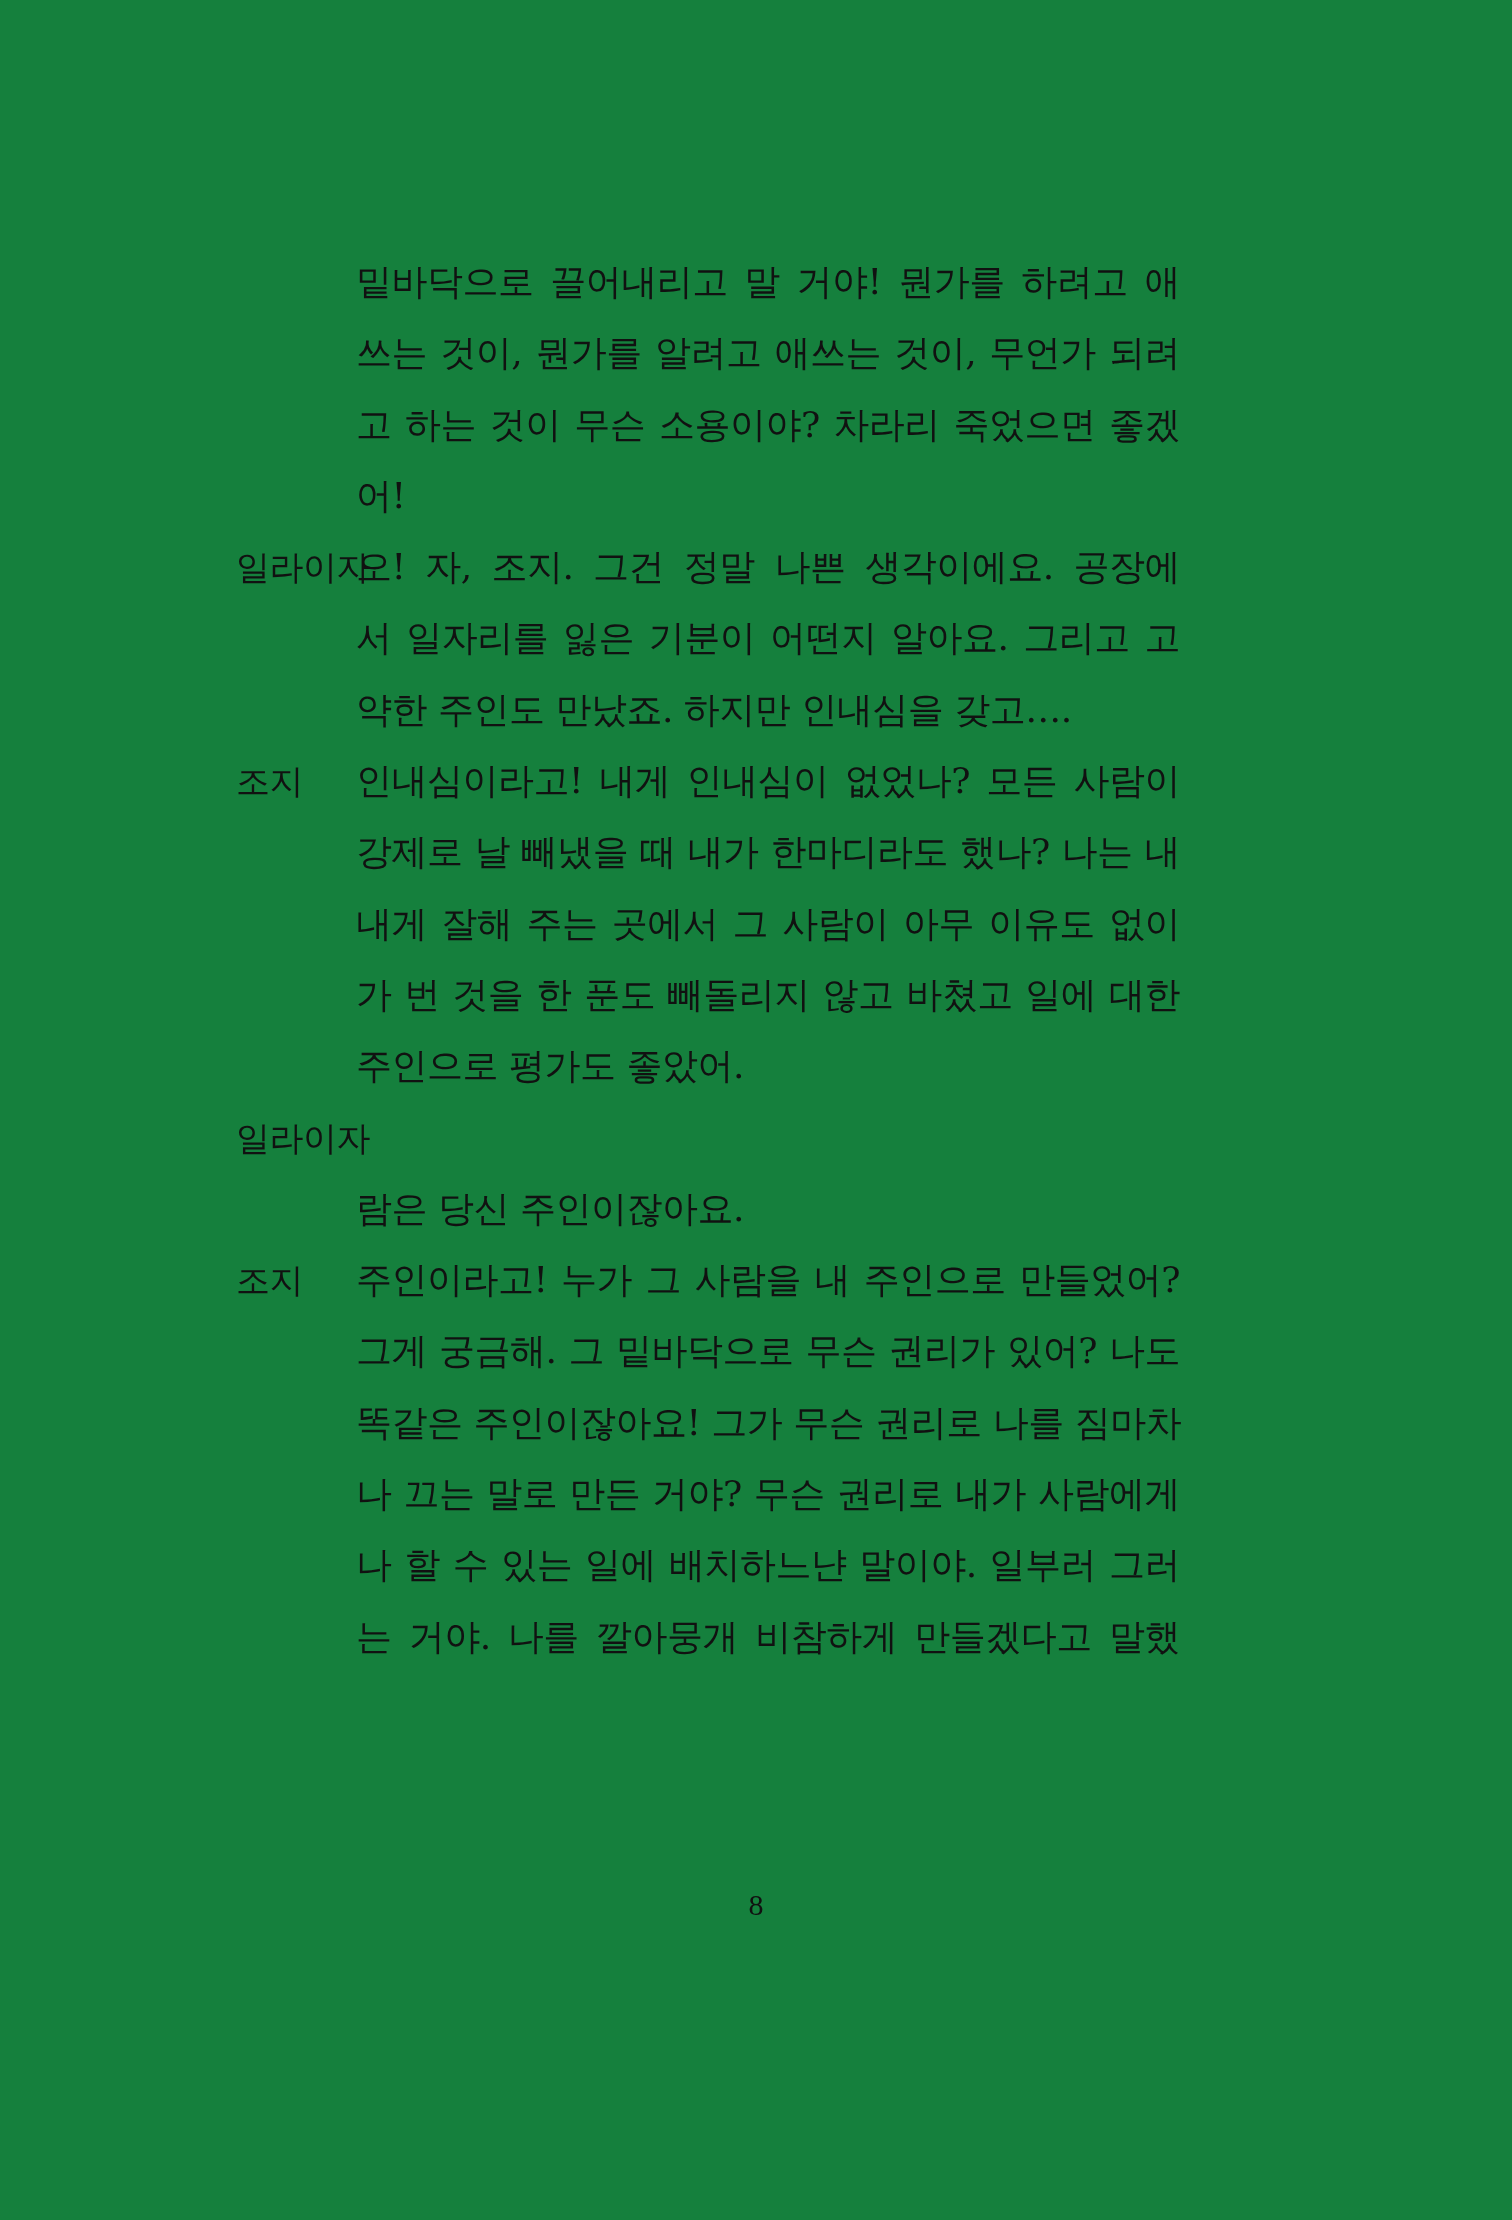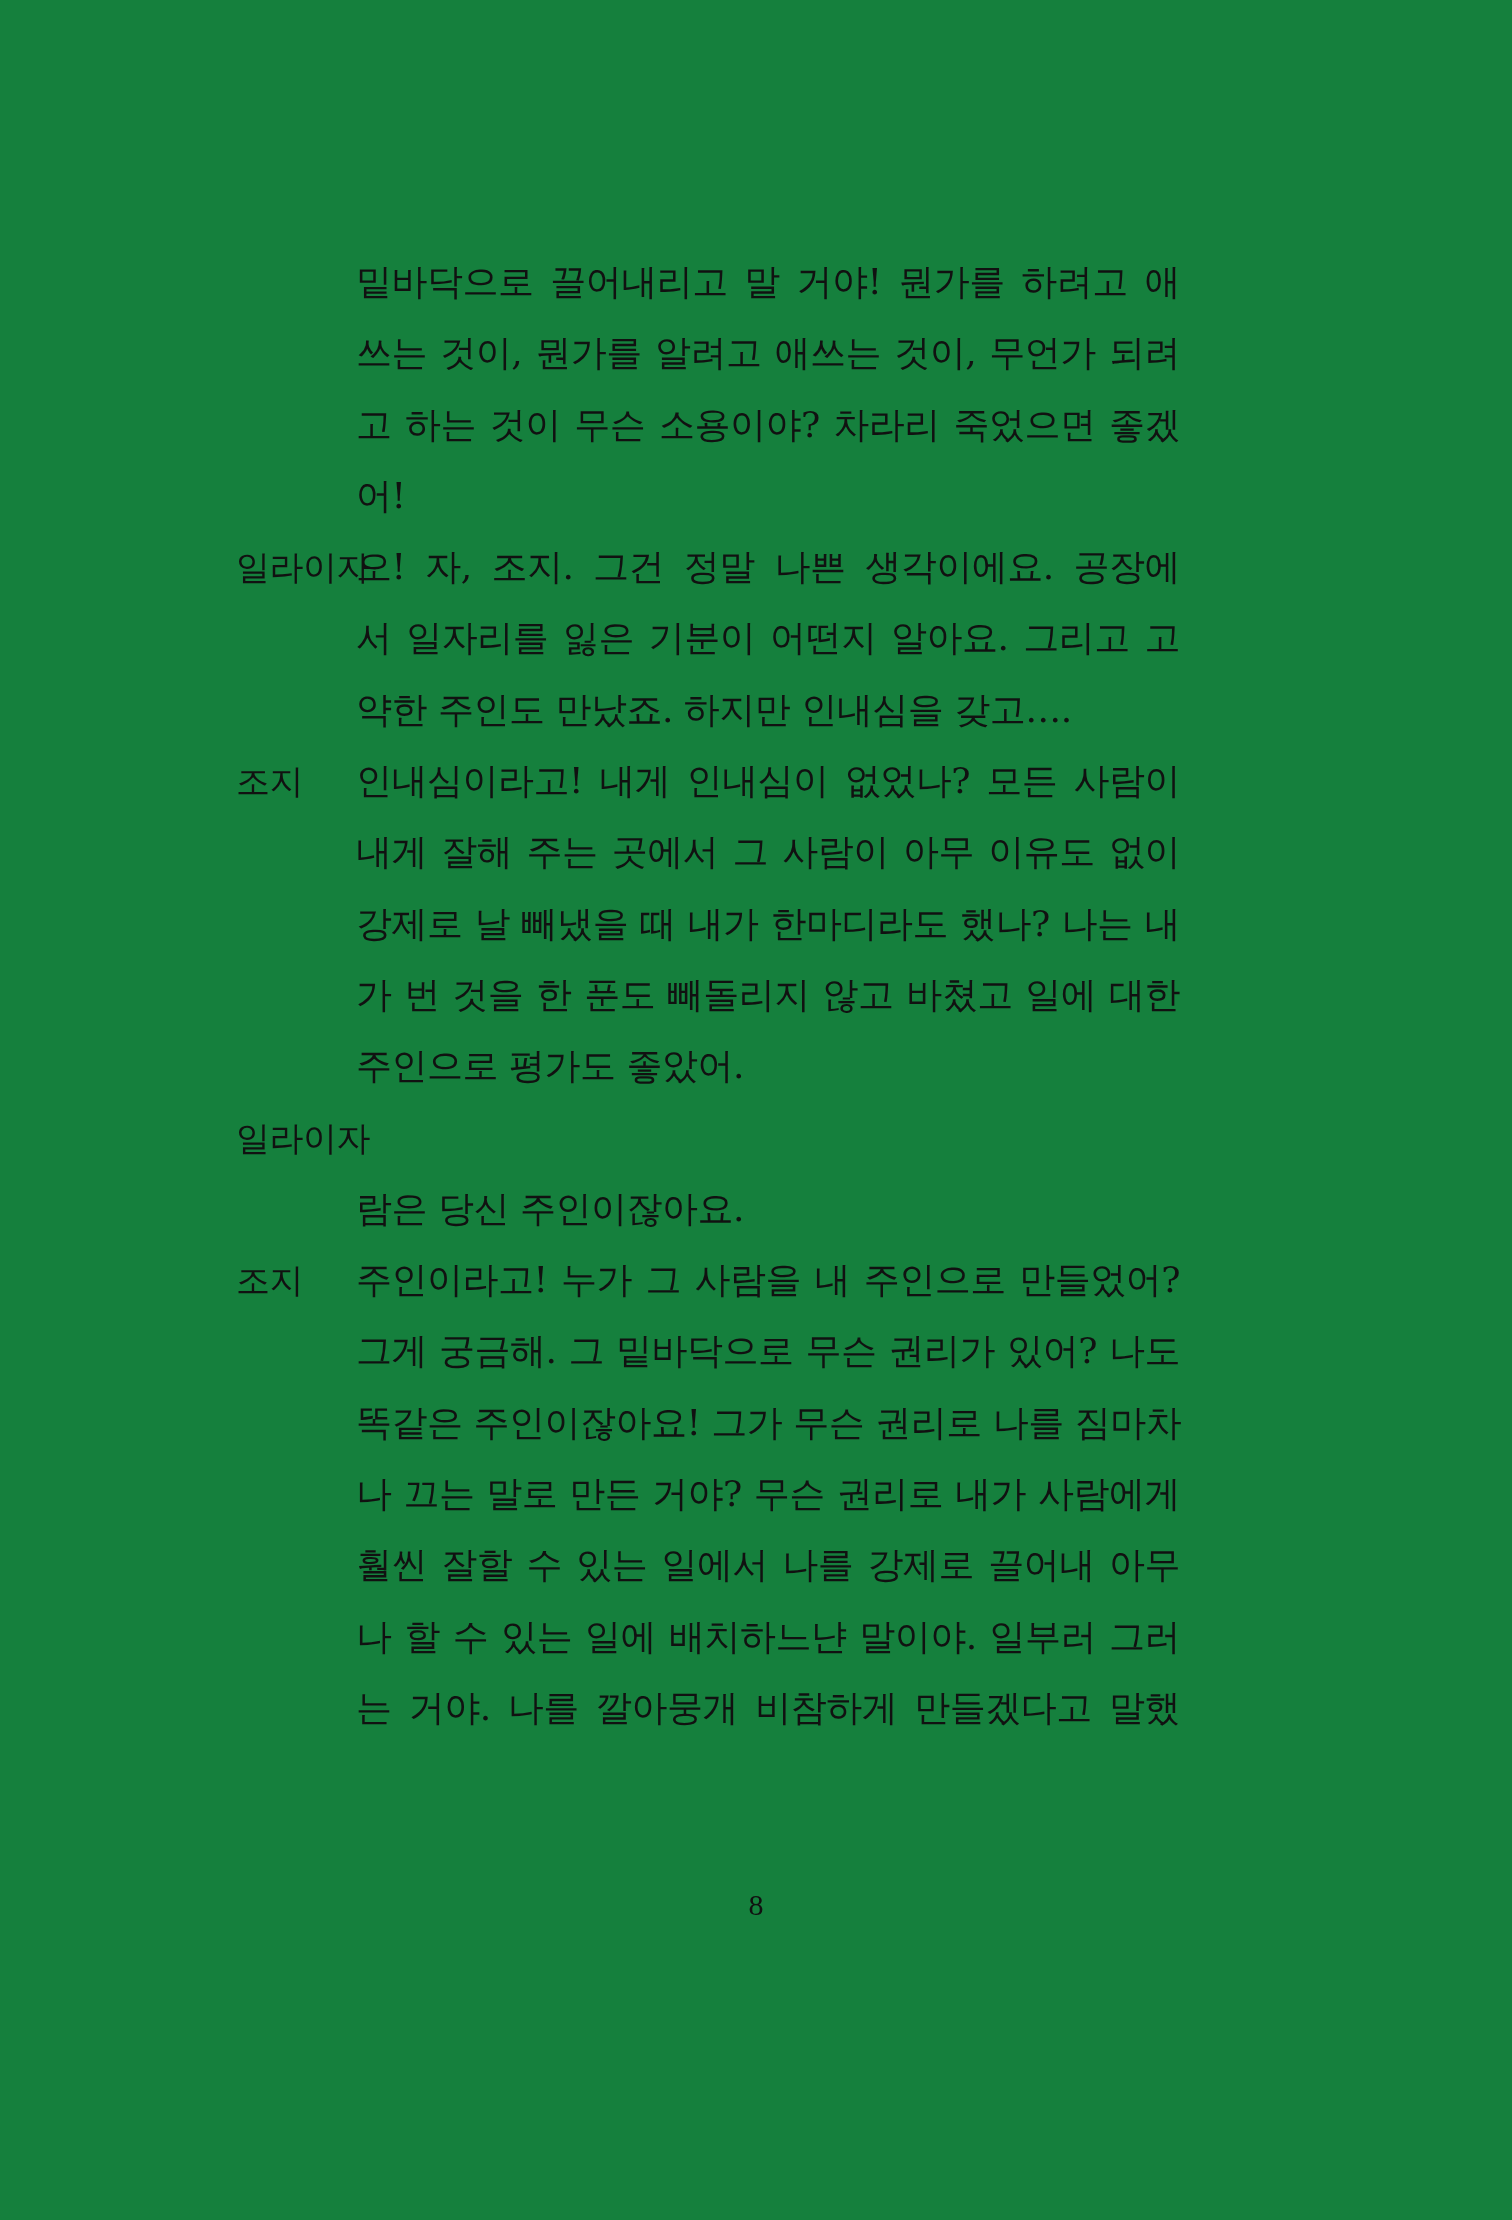--- a/index.html
+++ b/index.html
@@ -78,24 +78,24 @@
           <span class="txt">약한 주인도 만났죠. 하지만 인내심을 갖고….</span>
         </div>
     </div>
 
     <div class="block">
       <div class="line">
         <span class="speaker">조지</span>
         <span class="txt">인내심이라고! 내게 인내심이 없었나? 모든 사람이</span>
       </div>
       <div class="line">
-          <span class="txt">내게 잘해 주는 곳에서 그 사람이 아무 이유도 없이</span>
+          <span class="txt">강제로 날 빼냈을 때 내가 한마디라도 했나? 나는 내</span>
         </div>
       <div class="line">
-          <span class="txt">강제로 날 빼냈을 때 내가 한마디라도 했나? 나는 내</span>
+          <span class="txt">내게 잘해 주는 곳에서 그 사람이 아무 이유도 없이</span>
         </div>
       <div class="line">
           <span class="txt">가 번 것을 한 푼도 빼돌리지 않고 바쳤고 일에 대한</span>
         </div>
       <div class="line last">
           <span class="txt">주인으로 평가도 좋았어.</span>
         </div>
     </div>
 
     <div class="block">
@@ -115,23 +115,20 @@
       <div class="line">
           <span class="txt">그게 궁금해. 그 밑바닥으로 무슨 권리가 있어? 나도</span>
         </div>
       <div class="line">
           <span class="txt">똑같은 주인이잖아요! 그가 무슨 권리로 나를 짐마차</span>
         </div>
       <div class="line">
           <span class="txt">나 끄는 말로 만든 거야? 무슨 권리로 내가 사람에게</span>
         </div>
       <div class="line">
-          <span class="txt">훨씬 잘할 수 있는 일에서 나를 강제로 끌어내 아무</span>
-        </div>
-      <div class="line">
           <span class="txt">나 할 수 있는 일에 배치하느냔 말이야. 일부러 그러</span>
         </div>
       <div class="line">
           <span class="txt">는 거야. 나를 깔아뭉개 비참하게 만들겠다고 말했</span>
         </div>
     </div>
 
   </div>
 
   <div class="page-number">8</div>

